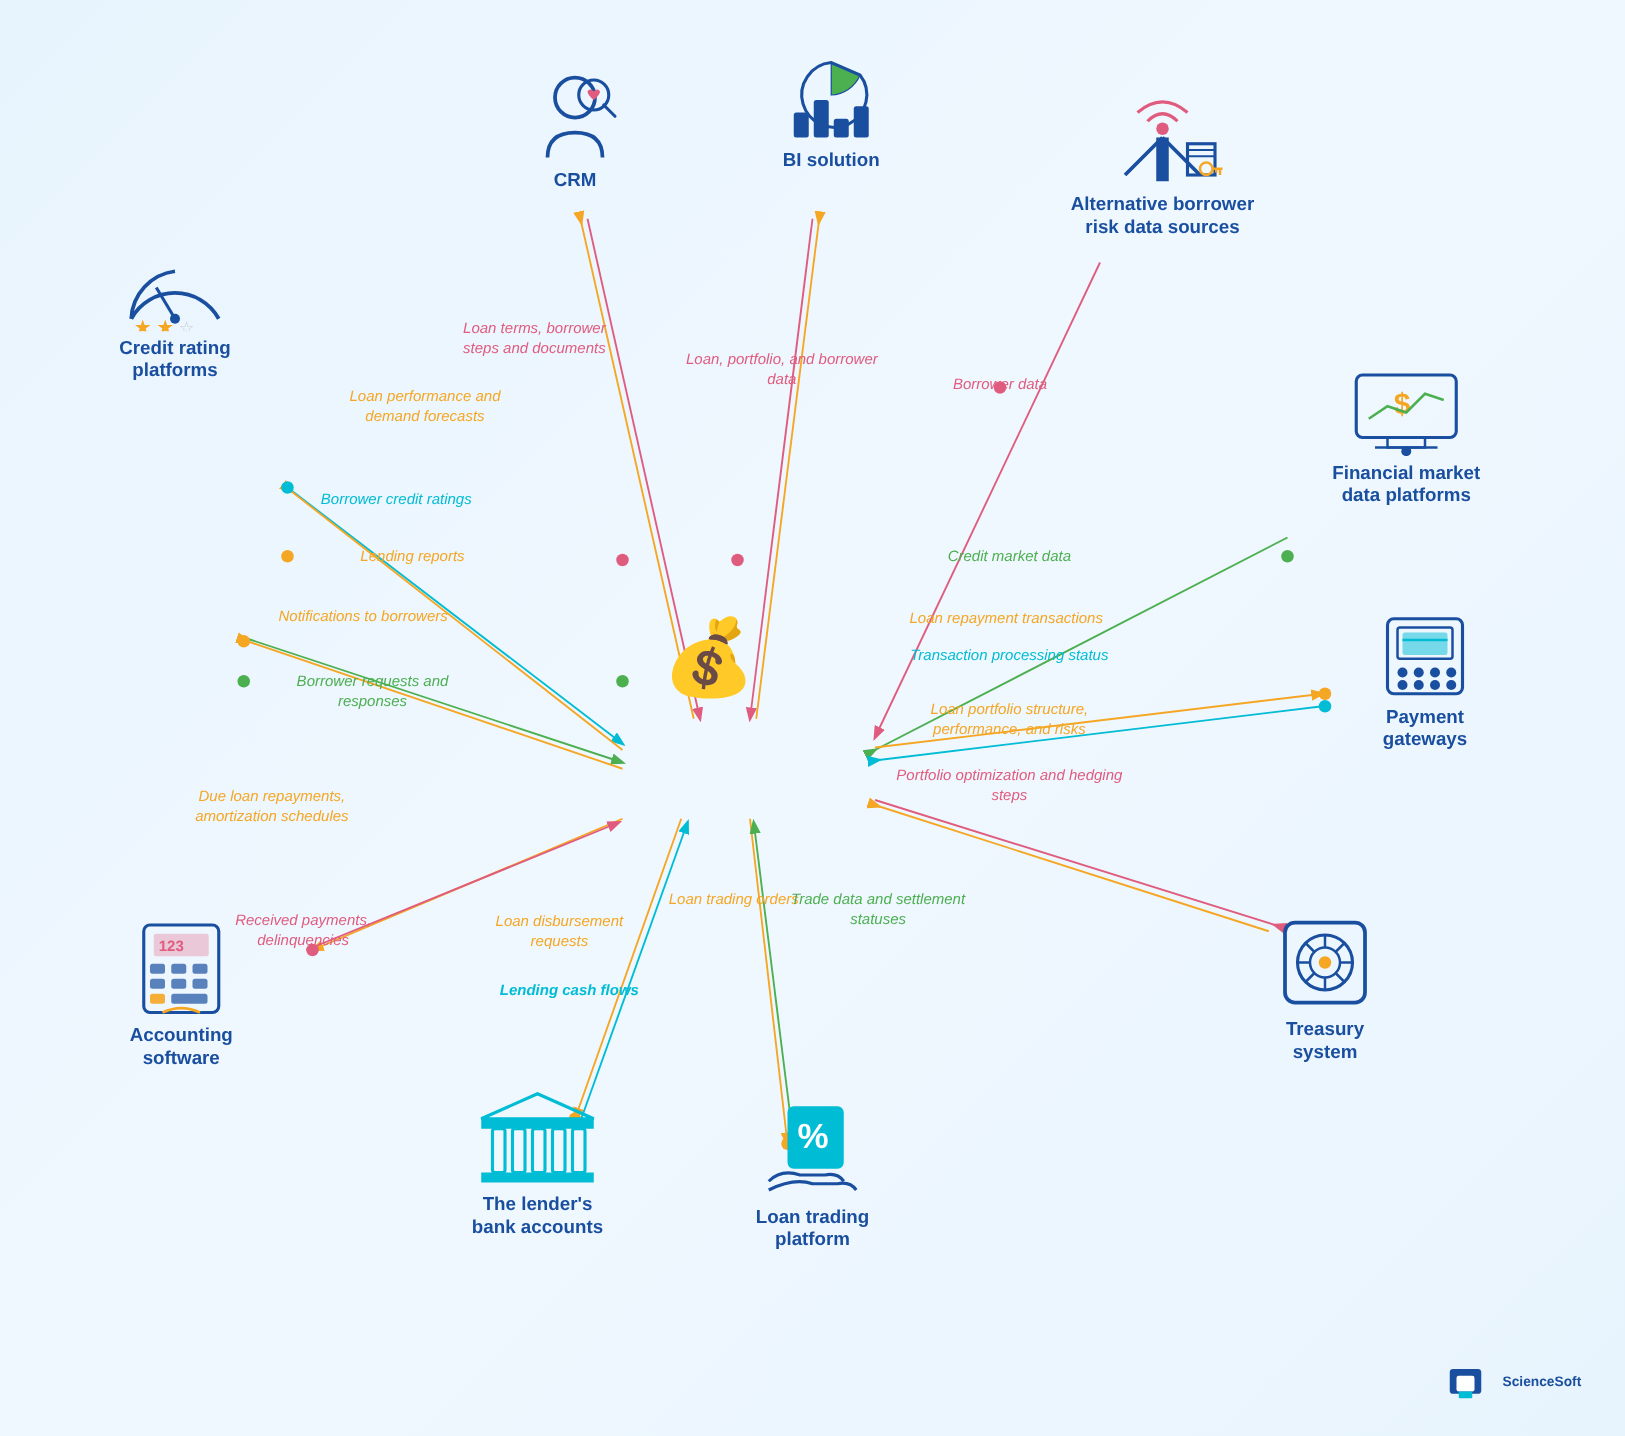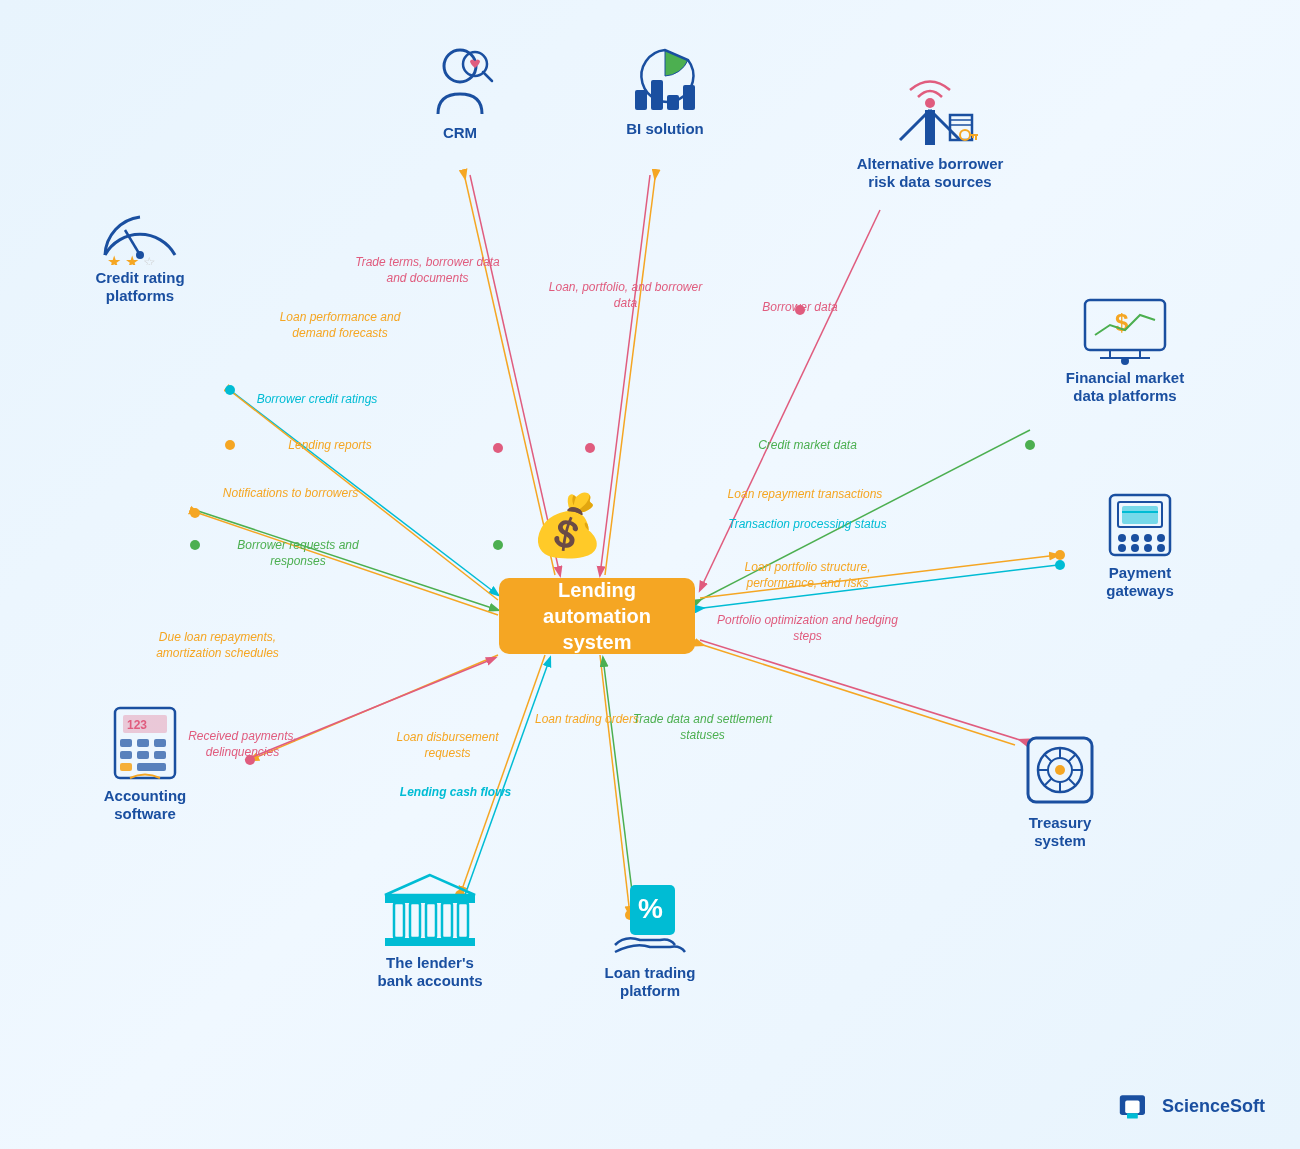--- a/index.html
+++ b/index.html
@@ -64,21 +64,21 @@
     .flow-green { color: #4caf50; }
 
     
     .logo {
       position: absolute;
       bottom: 20px;
       right: 30px;
       display: flex;
       align-items: center;
       gap: 8px;
-      font-size: 18px;
+      font-size: 11px;
       font-weight: bold;
       color: #1a4fa0;
     }
     .logo-icon {
       width: 36px;
       height: 36px;
     }
   </style>
 </head>
 <body>
@@ -159,27 +159,24 @@
     <circle cx="230" cy="390" r="5" fill="#00bcd4"></circle>
     <circle cx="230" cy="445" r="5" fill="#f5a623"></circle>
     <circle cx="195" cy="513" r="5" fill="#f5a623"></circle>
     <circle cx="195" cy="545" r="5" fill="#4caf50"></circle>
     <circle cx="250" cy="760" r="5" fill="#e05c7e"></circle>
     <circle cx="460" cy="895" r="5" fill="#f5a623"></circle>
     <circle cx="630" cy="915" r="5" fill="#f5a623"></circle>
     <circle cx="635" cy="915" r="5" fill="#4caf50"></circle>
   </svg>
 
-  <div class="center-box" style="left:499px; top:578px; width:196px; height:76px;">
-    <span>Lending automation system</span>
-  </div>
 
   <div style="position:absolute; left:530px; top:490px; font-size:60px; color:#f5a623;">💰</div>
 
-  <div class="node" style="left:400px; top:44px; width:120px;">
+  <div class="node" style="left:400px; top:56px; width:120px;">
     <div style="position:relative; width:80px; height:80px;">
       <svg viewBox="0 0 80 80" width="80" height="80">
 
         <circle cx="40" cy="22" r="16" fill="none" stroke="#1a4fa0" stroke-width="3"></circle>
         <path d="M18 70 Q18 50 40 50 Q62 50 62 70" fill="none" stroke="#1a4fa0" stroke-width="3"></path>
 
         <circle cx="55" cy="20" r="12" fill="none" stroke="#1a4fa0" stroke-width="2.5"></circle>
         <line x1="63" y1="28" x2="72" y2="37" stroke="#1a4fa0" stroke-width="2.5" stroke-linecap="round"></line>
 
         <path d="M50 17 Q52 14 55 17 Q58 14 60 17 Q60 20 55 24 Q50 20 50 17Z" fill="#e05c7e"></path>
@@ -305,21 +302,21 @@
         <line x1="24" y1="24" x2="32" y2="32" stroke="#1a4fa0" stroke-width="2"></line>
         <line x1="56" y1="24" x2="48" y2="32" stroke="#1a4fa0" stroke-width="2"></line>
         <line x1="24" y1="56" x2="32" y2="48" stroke="#1a4fa0" stroke-width="2"></line>
         <line x1="56" y1="56" x2="48" y2="48" stroke="#1a4fa0" stroke-width="2"></line>
         <circle cx="40" cy="40" r="5" fill="#f5a623"></circle>
       </svg>
     </div>
     <div class="node-label">Treasury<br>system</div>
   </div>
 
-  <div class="node" style="left:60px; top:703px; width:170px;">
+  <div class="node" style="left:60px; top:735px; width:170px;">
     <div>
       <svg viewBox="0 0 80 80" width="80" height="80">
 
         <rect x="10" y="5" width="60" height="70" rx="5" fill="none" stroke="#1a4fa0" stroke-width="2.5"></rect>
         <rect x="18" y="12" width="44" height="18" rx="2" fill="#e05c7e" opacity="0.3"></rect>
 
         <text x="22" y="26" font-size="12" fill="#e05c7e" font-weight="bold">123</text>
 
         <rect x="15" y="36" width="12" height="8" rx="2" fill="#1a4fa0" opacity="0.7"></rect>
         <rect x="32" y="36" width="12" height="8" rx="2" fill="#1a4fa0" opacity="0.7"></rect>
@@ -363,21 +360,21 @@
         <rect x="62" y="33" width="10" height="35" rx="2" fill="none" stroke="#00bcd4" stroke-width="2.5"></rect>
         <rect x="78" y="33" width="10" height="35" rx="2" fill="none" stroke="#00bcd4" stroke-width="2.5"></rect>
 
         <rect x="5" y="68" width="90" height="8" fill="#00bcd4"></rect>
       </svg>
     </div>
     <div class="node-label">The lender's<br>bank accounts</div>
   </div>
 
   <div class="flow-label flow-pink" style="left:355px; top:255px; width:145px;">
-    <span>Trade terms, borrower data and documents</span>
+    <span>Loan terms, borrower steps and documents</span>
   </div>
 
   <div class="flow-label flow-orange" style="left:260px; top:310px; width:160px;">
     <span>Loan performance and demand forecasts</span>
   </div>
 
   <div class="flow-label flow-pink" style="left:548px; top:280px; width:155px;">
     <span>Loan, portfolio, and borrower data</span>
   </div>
 

